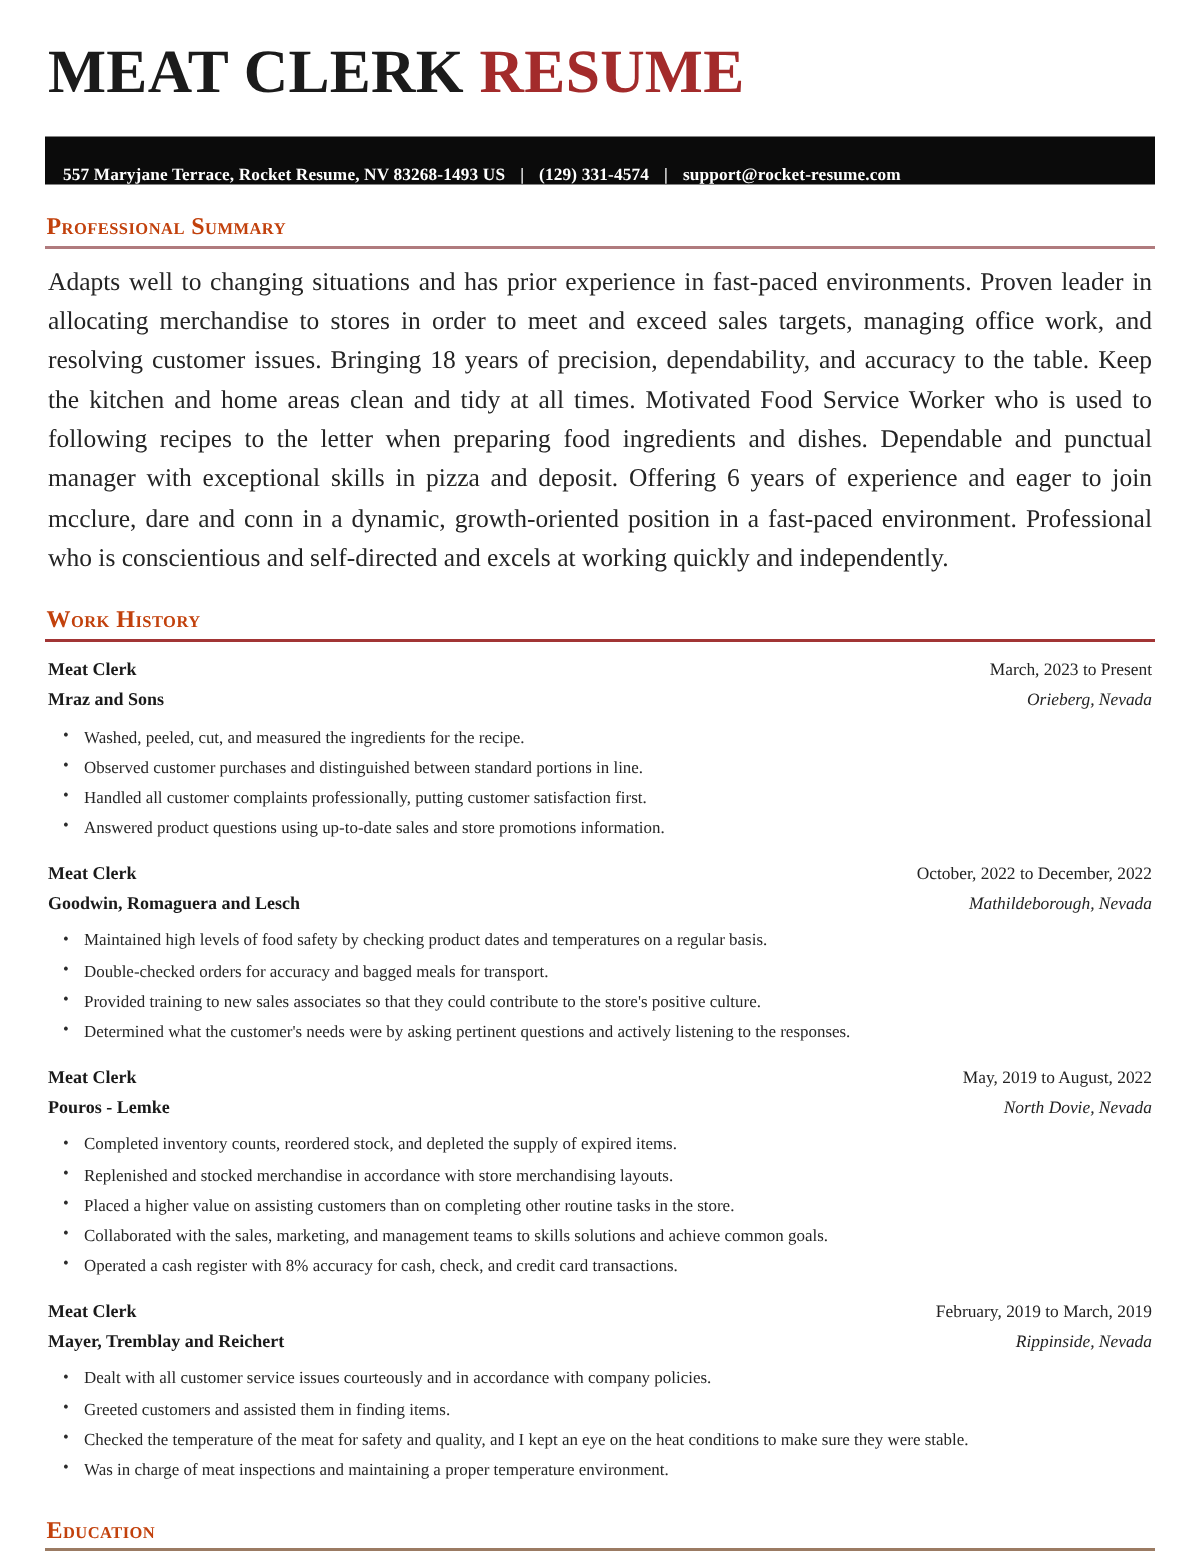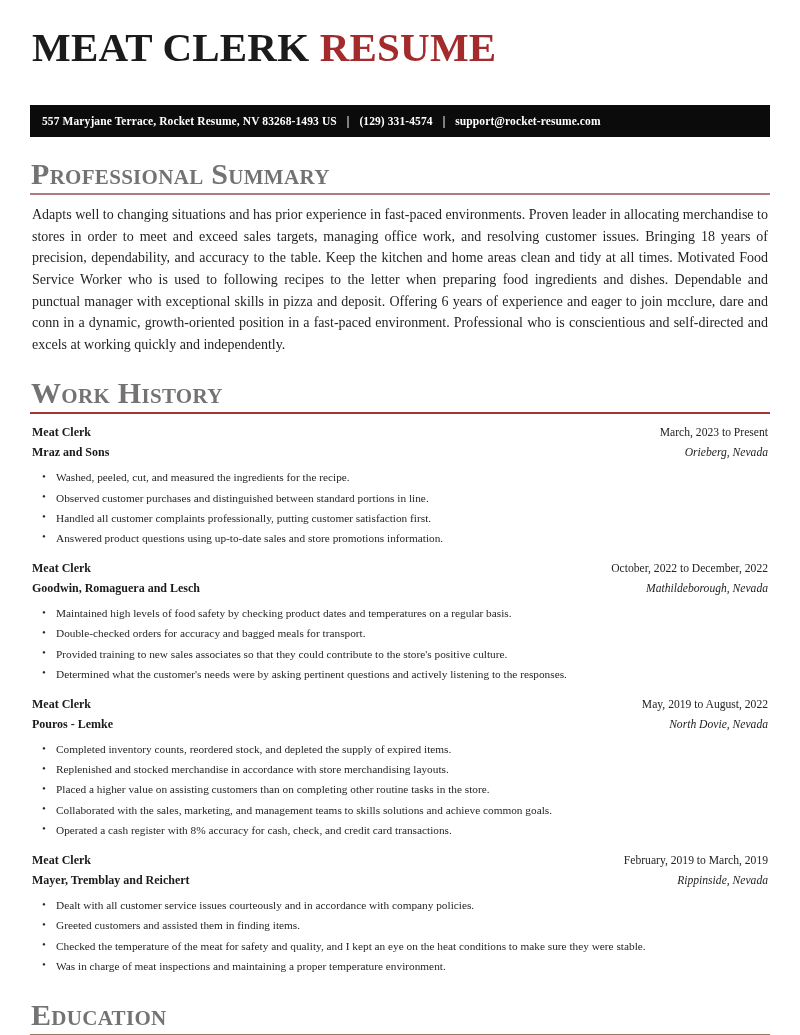--- a/index.html
+++ b/index.html
@@ -30,62 +30,62 @@
     line-height: 1.05;
     margin: 0 0 0 2px;
     white-space: nowrap;
   }
   .title-dark { color: #1b1b1b; }
   .title-accent { color: #a32b2b; }
 
   .contact-bar {
     background: #0b0b0b;
     color: #ffffff;
-    margin-top: 36px;
+    margin-top: 22px;
     height: 32px;
     display: flex;
-    align-items: center;
+    align-items: flex-end;
     padding: 0 12px;
     box-sizing: border-box;
   }
   .contact-line {
     font-size: 11.5px;
     font-weight: bold;
     letter-spacing: 0.1px;
     white-space: nowrap;
   }
   .contact-sep {
     display: inline-block;
     padding: 0 7px;
     font-weight: bold;
   }
 
   
   .section { margin-top: 20px; }
   .section-heading {
-    font-size: 30px;
+    font-size: 16px;
     font-weight: bold;
     font-variant: small-caps;
     letter-spacing: 0.3px;
     line-height: 1.1;
     margin: 0 0 3px 1px;
-    color: #737373;
+    color: #c2410c;
   }
   .divider {
     height: 2px;
     width: 100%;
     background: #b07b7e;
     margin-bottom: 9px;
   }
   .divider.deep { background: #a23535; }
   .divider.warm { background: #9b7b63; }
 
   
   .summary-text {
-    font-size: 14px;
+    font-size: 17px;
     line-height: 1.55;
     text-align: justify;
     margin: 0 2px;
     color: #242424;
   }
 
   
   .entry { margin-bottom: 11px; }
   .entry-row {
     display: flex;

